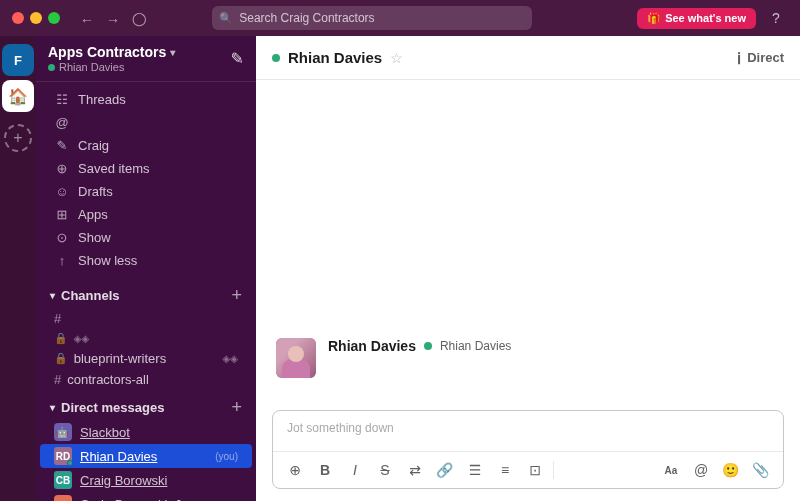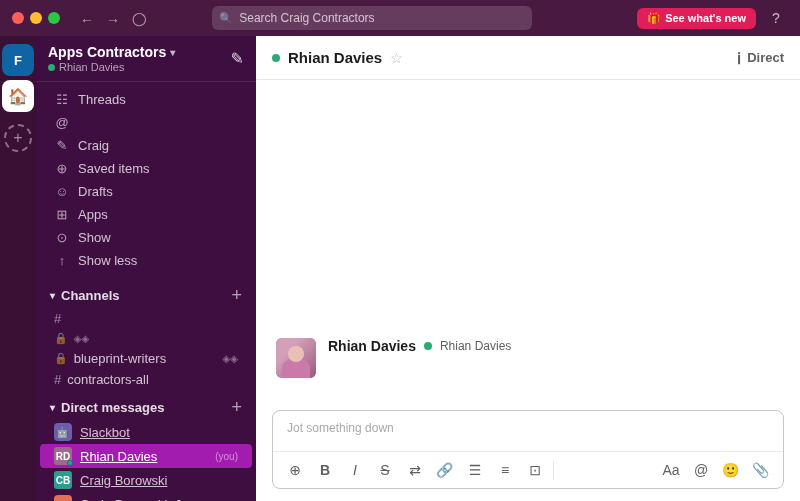--- a/index.html
+++ b/index.html
@@ -132,21 +132,21 @@
 
     .dm-item {
       display: flex; align-items: center; gap: 8px;
       padding: 3px 14px;
       cursor: pointer;
       font-size: 13px;
       color: rgba(255,255,255,0.75);
       border-radius: 4px;
       margin: 0 4px;
     }
-    .dm-item.active { background: #a21caf; color: white; }
+    .dm-item.active { background: #1d4ed8; color: white; }
     .dm-avatar { width: 18px; height: 18px; border-radius: 3px; background: #4a4a4a; flex-shrink: 0; display: flex; align-items: center; justify-content: center; font-size: 9px; color: white; font-weight: 600; position: relative; }
     .dm-online { width: 6px; height: 6px; border-radius: 50%; background: #2bac76; position: absolute; bottom: -1px; right: -1px; border: 1px solid #3f0e40; }
     .dm-name { flex: 1; text-decoration: underline; }
     .you-badge { font-size: 10px; color: rgba(255,255,255,0.5); margin-left: 48px; }
 
     
     .main-content {
       flex: 1;
       display: flex;
       flex-direction: column;
@@ -445,21 +445,21 @@
         <button class="toolbar-btn" style="font-weight:700;">B</button>
         <button class="toolbar-btn" style="font-style:italic;">I</button>
         <button class="toolbar-btn" style="text-decoration:line-through;">S</button>
         <button class="toolbar-btn">⇄</button>
         <button class="toolbar-btn">🔗</button>
         <button class="toolbar-btn">☰</button>
         <button class="toolbar-btn">≡</button>
         <button class="toolbar-btn">⊡</button>
         <div class="toolbar-divider"></div>
         <div class="toolbar-right">
-          <button class="toolbar-btn" style="font-size:14px;font-weight:400;">Aa</button>
+          <button class="toolbar-btn" style="font-size:10px;font-weight:700;">Aa</button>
           <button class="toolbar-btn">@</button>
           <button class="toolbar-btn">🙂</button>
           <button class="toolbar-btn">📎</button>
         </div>
       </div>
     </div>
 
   </div>
 
 </div>

